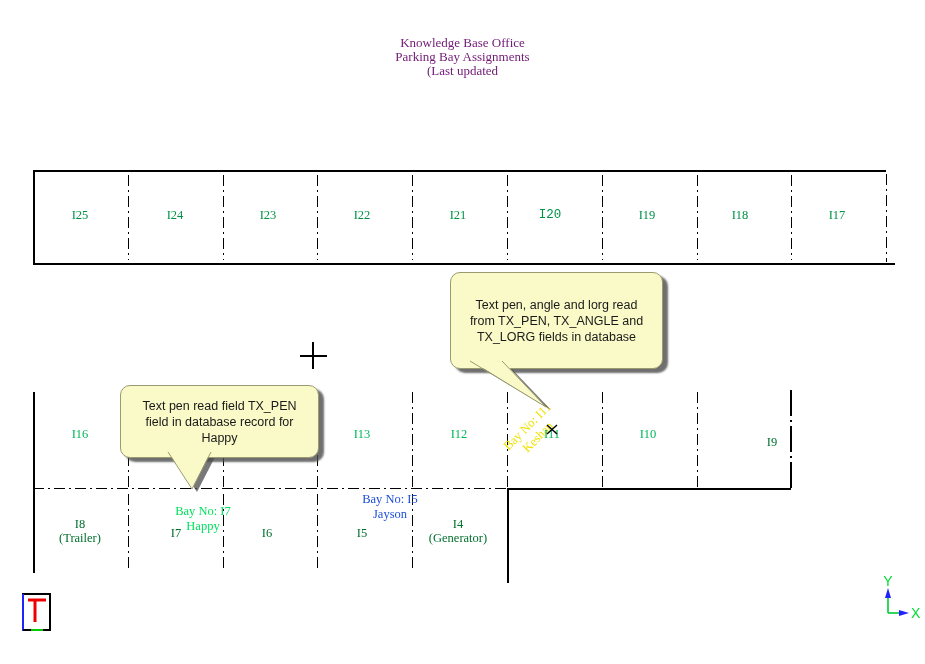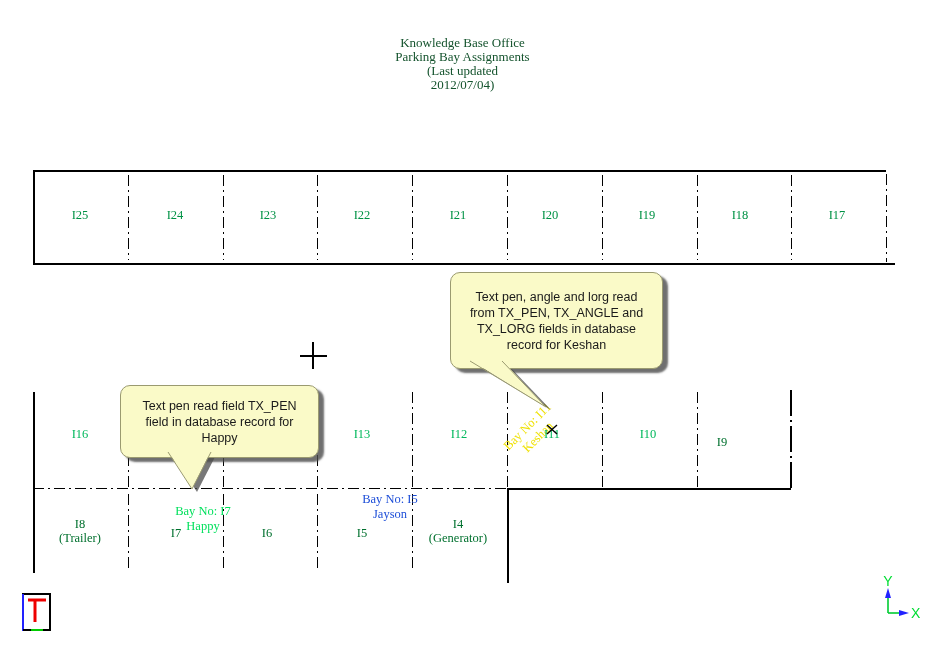--- a/index.html
+++ b/index.html
@@ -7,21 +7,21 @@
           font-family:"Liberation Serif",serif;}
   
   .sl{position:absolute;background:#000;}
   .vdd{position:absolute;width:1px;background-image:repeating-linear-gradient(
        to bottom,#000 0 11px,rgba(0,0,0,0) 11px 15px,#000 15px 17px,rgba(0,0,0,0) 17px 21px);}
   .vddL{position:absolute;width:2px;background-image:repeating-linear-gradient(
        to bottom,#000 0 26px,rgba(0,0,0,0) 26px 30px,#000 30px 32px,rgba(0,0,0,0) 32px 36px);}
   .hdd{position:absolute;height:1px;background-image:repeating-linear-gradient(
        to right,#000 0 11px,rgba(0,0,0,0) 11px 15px,#000 15px 17px,rgba(0,0,0,0) 17px 21px);}
   
-  .title{position:absolute;left:0;right:0;top:36px;text-align:center;color:#14532d;
+  .title{position:absolute;left:0;right:0;top:36px;text-align:center;color:#701a75;
          font:13px/14px "Liberation Serif",serif;z-index:2;}
   .lbl{position:absolute;transform:translateX(-50%);white-space:nowrap;
        font:12.5px/13px "Liberation Serif",serif;z-index:3;text-align:center;}
   .lbl2{line-height:14px;}
   .g-top{color:#009245;}
   .g-mid{color:#00b85c;}
   .g-dark{color:#00702e;}
   .g-bright{color:#00e05c;}
   .red{color:#1d4ed8;}
   .yellow{color:#efe100;}
@@ -46,42 +46,41 @@
 </style>
 </head>
 <body>
 
 <div id="canvas">
 
   <div class="title">
     <div>Knowledge Base Office</div>
     <div>Parking Bay Assignments</div>
     <div>(Last updated</div>
-    <div>2012/07/04)</div>
   </div>
 
   <div class="sl" style="left:33px;top:170px;width:853px;height:1.5px;"></div>
   <div class="sl" style="left:33px;top:170px;width:1.5px;height:94px;"></div>
   <div class="sl" style="left:33px;top:263px;width:862px;height:1.5px;"></div>
   <div class="vdd" style="left:886px;top:174px;height:88px;"></div>
   <div class="vdd" style="left:128px;top:175px;height:85px;"></div>
   <div class="vdd" style="left:223px;top:175px;height:85px;"></div>
   <div class="vdd" style="left:317px;top:175px;height:85px;"></div>
   <div class="vdd" style="left:412px;top:175px;height:85px;"></div>
   <div class="vdd" style="left:507px;top:175px;height:85px;"></div>
   <div class="vdd" style="left:602px;top:175px;height:85px;"></div>
   <div class="vdd" style="left:697px;top:175px;height:85px;"></div>
   <div class="vdd" style="left:791px;top:175px;height:85px;"></div>
 
   <span class="lbl g-top" style="left:80px;top:209px;">I25</span>
   <span class="lbl g-top" style="left:175px;top:209px;">I24</span>
   <span class="lbl g-top" style="left:268px;top:209px;">I23</span>
   <span class="lbl g-top" style="left:362px;top:209px;">I22</span>
   <span class="lbl g-top" style="left:458px;top:209px;">I21</span>
-  <span class="lbl g-top" style="left:550px;top:209px;">I20</span>
+  <span class="lbl g-top" style="left:550px;top:209px;font-family:Liberation Mono, monospace;">I20</span>
   <span class="lbl g-top" style="left:647px;top:209px;">I19</span>
   <span class="lbl g-top" style="left:740px;top:209px;">I18</span>
   <span class="lbl g-top" style="left:837px;top:209px;">I17</span>
 
   <div class="sl" style="left:33px;top:392px;width:1.5px;height:181px;"></div>
   <div class="vdd" style="left:128px;top:392px;height:96px;"></div>
   <div class="vdd" style="left:223px;top:392px;height:96px;"></div>
   <div class="vdd" style="left:317px;top:392px;height:96px;"></div>
   <div class="vdd" style="left:412px;top:392px;height:96px;"></div>
   <div class="vdd" style="left:507px;top:392px;height:96px;"></div>
@@ -89,21 +88,21 @@
   <div class="vdd" style="left:697px;top:392px;height:96px;"></div>
   <div class="vddL" style="left:790px;top:390px;height:98px;"></div>
   <div class="hdd" style="left:33px;top:488px;width:474px;"></div>
   <div class="sl" style="left:507px;top:488px;width:284px;height:1.5px;"></div>
 
   <span class="lbl g-mid" style="left:80px;top:428px;">I16</span>
   <span class="lbl g-mid" style="left:362px;top:428px;">I13</span>
   <span class="lbl g-mid" style="left:459px;top:428px;">I12</span>
   <span class="lbl g-mid" style="left:552px;top:428px;">I11</span>
   <span class="lbl g-mid" style="left:648px;top:428px;">I10</span>
-  <span class="lbl g-dark" style="left:722px;top:436px;">I9</span>
+  <span class="lbl g-dark" style="left:772px;top:436px;">I9</span>
 
   <div class="vdd" style="left:128px;top:494px;height:76px;"></div>
   <div class="vdd" style="left:223px;top:494px;height:76px;"></div>
   <div class="vdd" style="left:317px;top:494px;height:76px;"></div>
   <div class="vdd" style="left:412px;top:494px;height:76px;"></div>
   <div class="sl" style="left:507px;top:488px;width:1.5px;height:95px;"></div>
 
   <span class="lbl lbl2 g-dark" style="left:80px;top:517px;">
     <span style="display:block;">I8</span>
     <span style="display:block;">(Trailer)</span>
@@ -137,21 +136,20 @@
   <div class="callout" style="left:120px;top:385px;width:197px;height:71px;">
     <div>Text pen read field TX_PEN</div>
     <div>field in database record for</div>
     <div>Happy</div>
   </div>
 
   <div class="callout" style="left:450px;top:272px;width:211px;height:95px;">
     <div>Text pen, angle and lorg read</div>
     <div>from TX_PEN, TX_ANGLE and</div>
     <div>TX_LORG fields in database</div>
-    <div>record for Keshan</div>
   </div>
 
   <svg class="ovl" width="925" height="664" viewBox="0 0 925 664">
 
     <polygon points="168,451 211,451 192,489" fill="#fafac8"></polygon>
     <line x1="168" y1="452" x2="192" y2="489" stroke="#9a9a70" stroke-width="1"></line>
     <line x1="211" y1="452" x2="192" y2="489" stroke="#9a9a70" stroke-width="1"></line>
 
     <polygon points="470,360 502,360 546,407" fill="#fafac8"></polygon>
     <line x1="470" y1="361" x2="546" y2="407" stroke="#9a9a70" stroke-width="1"></line>

